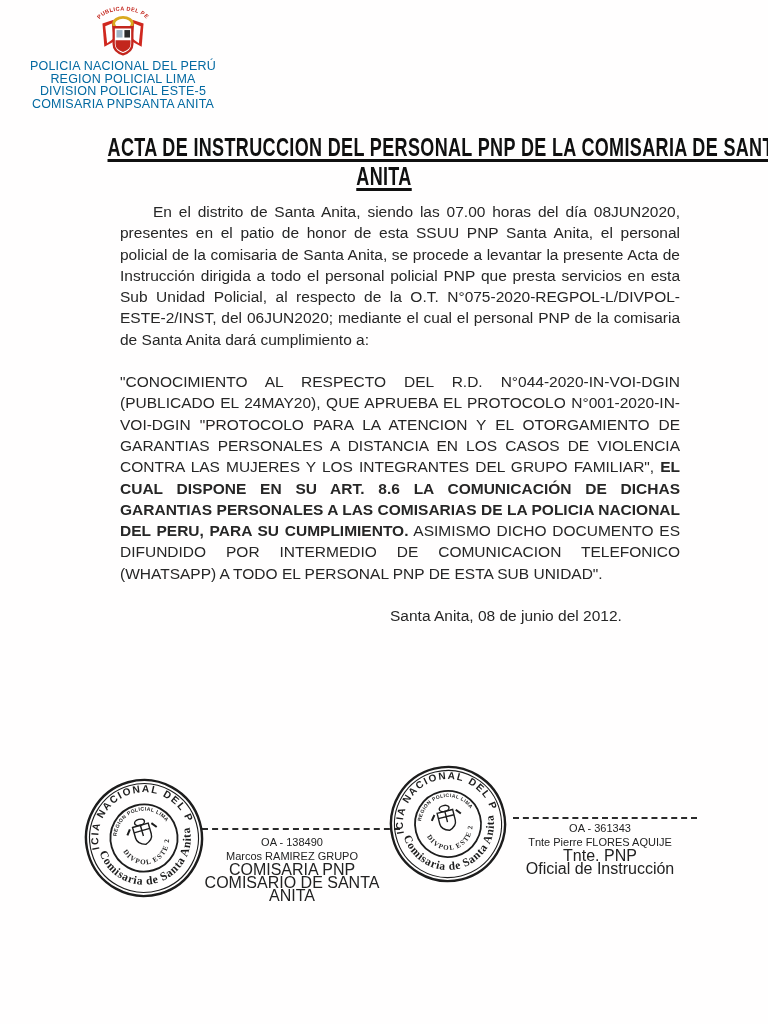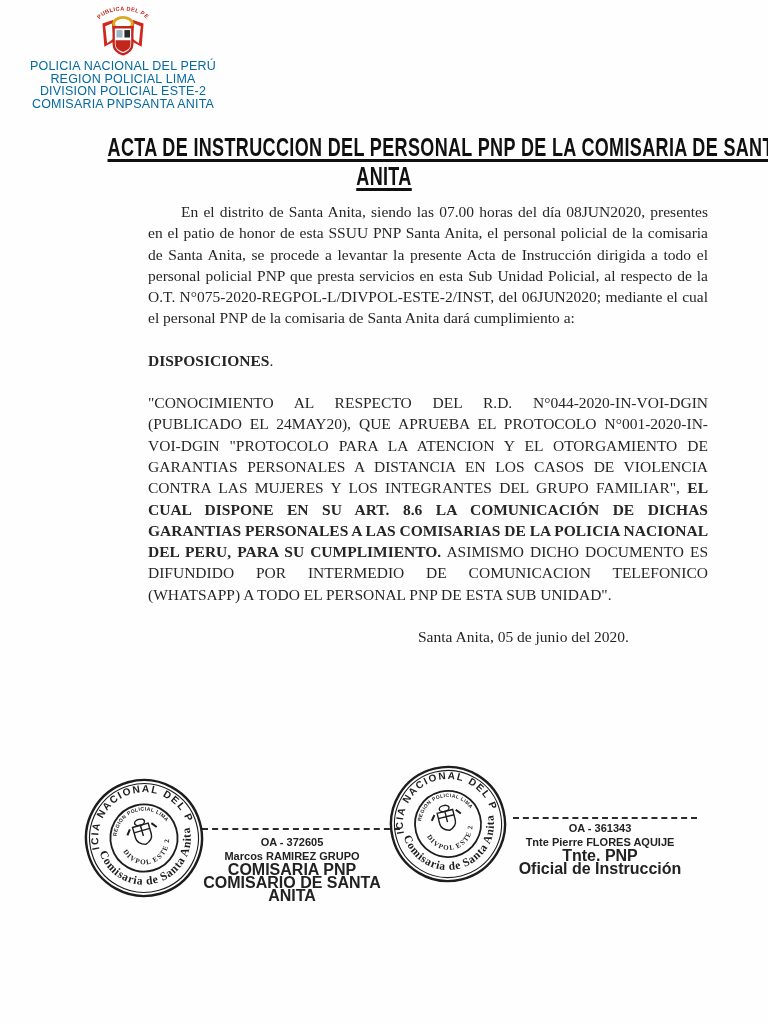--- a/index.html
+++ b/index.html
@@ -13,32 +13,32 @@
   .lh-line{font-size:12.5px;line-height:12.6px;color:#0369a1;letter-spacing:.2px;white-space:nowrap;}
   
   .title{position:absolute;left:0;top:133px;width:768px;text-align:center;}
   .title .tline{
     display:block;font-weight:bold;font-size:25px;line-height:29px;color:#101010;
     transform:scaleX(.72);transform-origin:center;white-space:nowrap;
     text-decoration:underline;text-decoration-thickness:3px;text-underline-offset:3px;
     letter-spacing:.5px;
   }
   
-  .bodytext{position:absolute;left:148px;top:201px;width:560px;font-size:15.5px;line-height:21.3px;color:#262626;font-family:Liberation Serif, serif;}
+  .bodytext{position:absolute;left:120px;top:201px;width:560px;font-size:15.5px;line-height:21.3px;color:#262626;}
   .bodytext p{margin:0 0 21px 0;text-align:justify;}
   .p1{text-indent:33px;}
   .p4{text-indent:51px;}
   .hd{font-weight:bold;}
   .caps-bold{font-weight:bold;}
   .dateline{margin:0;padding-left:270px;text-align:left;}
   
   .dash{position:absolute;height:0;border-top:2px dashed #2a2a2a;}
   .dash1{left:202px;top:828px;width:198px;}
   .dash2{left:513px;top:817px;width:184px;}
-  .sigblock{position:absolute;width:220px;text-align:center;font-weight:bold;color:#222;}
+  .sigblock{position:absolute;width:220px;text-align:center;font-weight:normal;color:#222;}
   .sig1{left:182px;top:836px;}
   .sig2{left:490px;top:822px;}
   .sig-id,.sig-name{font-size:11px;line-height:13.5px;}
   .sig-rank,.sig-role{font-size:16px;line-height:13px;}
   .stamp{position:absolute;}
   .stamp1{left:83px;top:777px;width:122px;height:122px;transform:rotate(-16deg);}
   .stamp2{left:388px;top:764px;width:120px;height:120px;transform:rotate(-14deg);}
   svg text{font-family:"Liberation Sans",sans-serif;}
   .arc-sans{font-weight:bold;letter-spacing:1.6px;fill:#1d1d1d;}
   .arc-serif{font-family:"Liberation Serif",serif;font-weight:bold;fill:#1d1d1d;}
@@ -65,34 +65,33 @@
 
       <ellipse cx="40" cy="22" rx="10" ry="6.5" fill="none" stroke="#d9a91e" stroke-width="3"></ellipse>
 
       <path d="M 30,26 L 50,26 L 50,44 Q 50,52 40,55 Q 30,52 30,44 Z" fill="#ffffff" stroke="#c3261d" stroke-width="2.5"></path>
       <rect x="33" y="29" width="6.5" height="8" fill="#9fb4c4"></rect>
       <rect x="41.5" y="29" width="6" height="8" fill="#2b2b2b"></rect>
       <path d="M 32,40 L 48,40 L 48,44 Q 48,50 40,52.5 Q 32,50 32,44 Z" fill="#c3261d"></path>
     </svg>
     <div class="lh-line">POLICIA NACIONAL DEL PERÚ</div>
     <div class="lh-line">REGION POLICIAL LIMA</div>
-    <div class="lh-line">DIVISION POLICIAL ESTE-2</div>
+    <div class="lh-line">DIVISION POLICIAL ESTE-5</div>
     <div class="lh-line">COMISARIA PNPSANTA ANITA</div>
   </div>
 
   <div class="title">
     <span class="tline">ACTA DE INSTRUCCION DEL PERSONAL PNP DE LA COMISARIA DE SANTA</span>
     <span class="tline">ANITA</span>
   </div>
 
   <div class="bodytext">
     <p class="p1">En el distrito de Santa Anita, siendo las 07.00 horas del día 08JUN2020, presentes en el patio de honor de esta SSUU PNP Santa Anita, el personal policial de la comisaria de Santa Anita, se procede a levantar la presente Acta de Instrucción dirigida a todo el personal policial PNP que presta servicios en esta Sub Unidad Policial, al respecto de la O.T. N°075-2020-REGPOL-L/DIVPOL-ESTE-2/INST, del 06JUN2020; mediante el cual el personal PNP de la comisaria de Santa Anita dará cumplimiento a:</p>
-    <p><span class="hd">DISPOSICIONES</span><span>.</span></p>
     <p><span>"CONOCIMIENTO AL RESPECTO DEL R.D. N°044-2020-IN-VOI-DGIN (PUBLICADO EL 24MAY20), QUE APRUEBA EL PROTOCOLO N°001-2020-IN-VOI-DGIN "PROTOCOLO PARA LA ATENCION Y EL OTORGAMIENTO DE GARANTIAS PERSONALES A DISTANCIA EN LOS CASOS DE VIOLENCIA CONTRA LAS MUJERES Y LOS INTEGRANTES DEL GRUPO FAMILIAR", </span><span class="caps-bold">EL CUAL DISPONE EN SU ART. 8.6 LA COMUNICACIÓN DE DICHAS GARANTIAS PERSONALES A LAS COMISARIAS DE LA POLICIA NACIONAL DEL PERU, PARA SU CUMPLIMIENTO.</span><span> ASIMISMO DICHO DOCUMENTO ES DIFUNDIDO POR INTERMEDIO DE COMUNICACION TELEFONICO (WHATSAPP) A TODO EL PERSONAL PNP DE ESTA SUB UNIDAD".</span></p>
-    <p class="dateline">Santa Anita, 05 de junio del 2020.</p>
+    <p class="dateline">Santa Anita, 08 de junio del 2012.</p>
   </div>
 
   <div class="dash dash1"></div>
   <div class="dash dash2"></div>
 
   <svg class="stamp stamp1" viewBox="0 0 120 120">
     <defs>
       <path id="s1top" d="M 15,60 A 45,45 0 0 1 105,60"></path>
       <path id="s1bot" d="M 14,60 A 46,46 0 0 0 106,60"></path>
       <path id="s1itop" d="M 33,60 A 27,27 0 0 1 87,60"></path>
@@ -145,21 +144,21 @@
     </text>
     <g stroke="#1d1d1d" fill="none" stroke-width="1.4">
       <path d="M 52,47 L 68,47 L 68,58 Q 68,64 60,66.5 Q 52,64 52,58 Z"></path>
       <path d="M 52,52.5 L 68,52.5 M 60,47 L 60,58"></path>
       <ellipse cx="60" cy="44" rx="5" ry="3"></ellipse>
       <path d="M 49,48 L 45,53 M 71,48 L 75,53" stroke-width="2"></path>
     </g>
   </svg>
 
   <div class="sigblock sig1">
-    <div class="sig-id">OA - 372605</div>
+    <div class="sig-id">OA - 138490</div>
     <div class="sig-name">Marcos RAMIREZ GRUPO</div>
     <div class="sig-rank">COMISARIA PNP</div>
     <div class="sig-role">COMISARIO DE SANTA ANITA</div>
   </div>
 
   <div class="sigblock sig2">
     <div class="sig-id">OA - 361343</div>
     <div class="sig-name">Tnte Pierre FLORES AQUIJE</div>
     <div class="sig-rank">Tnte. PNP</div>
     <div class="sig-role">Oficial de Instrucción</div>

